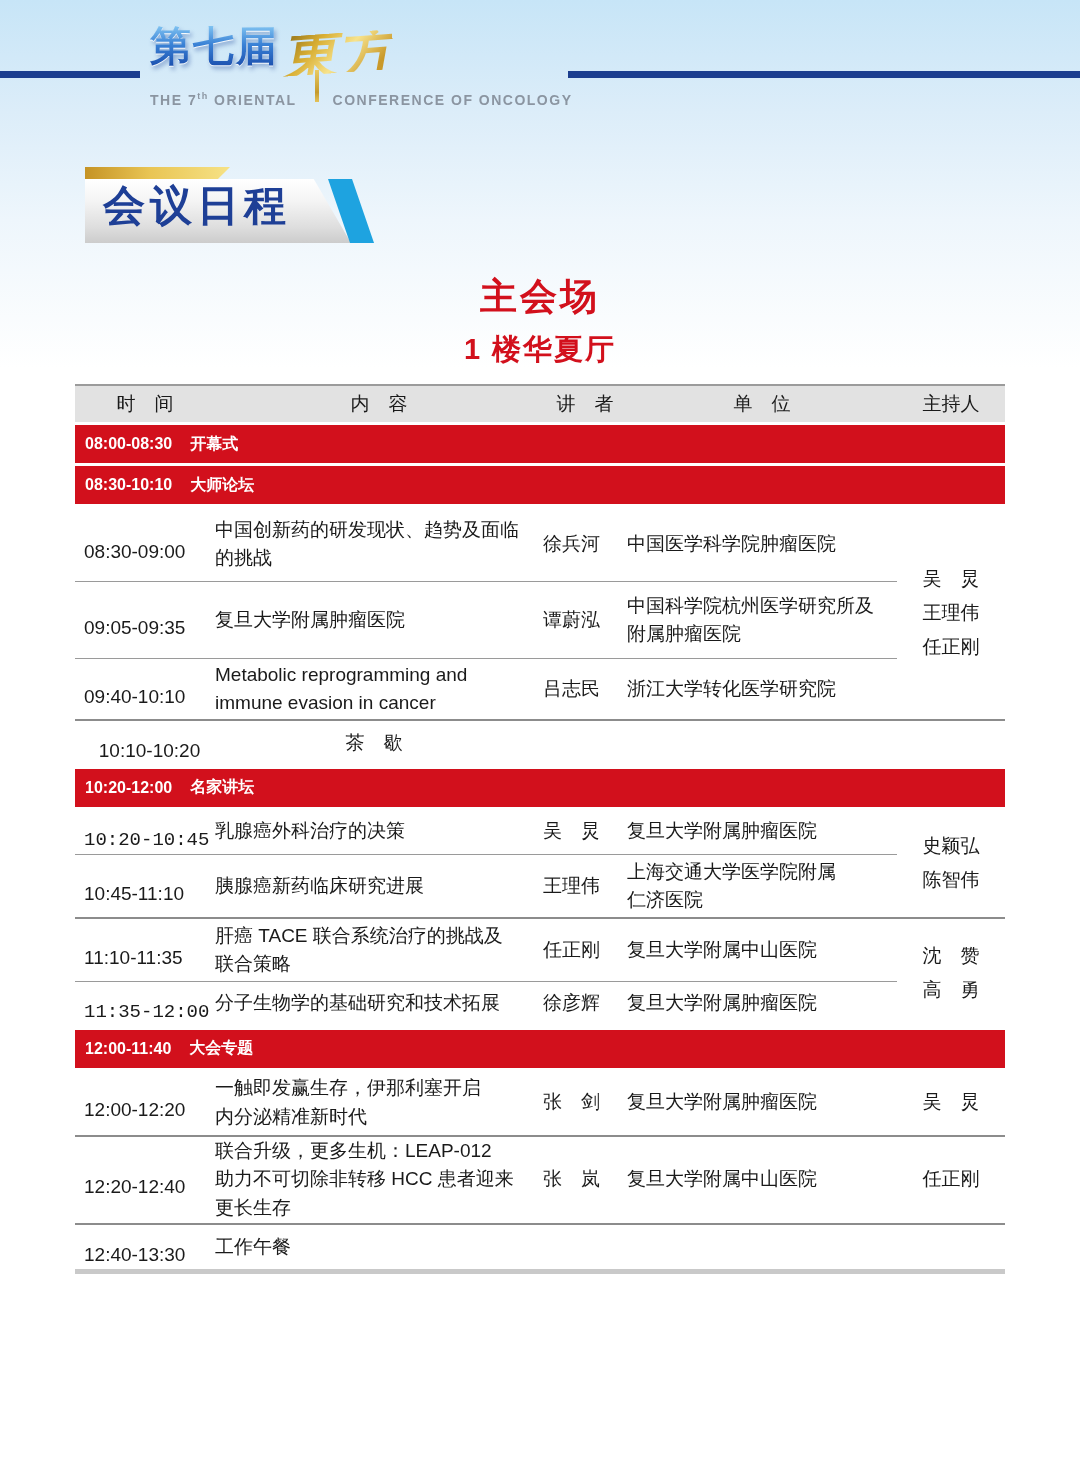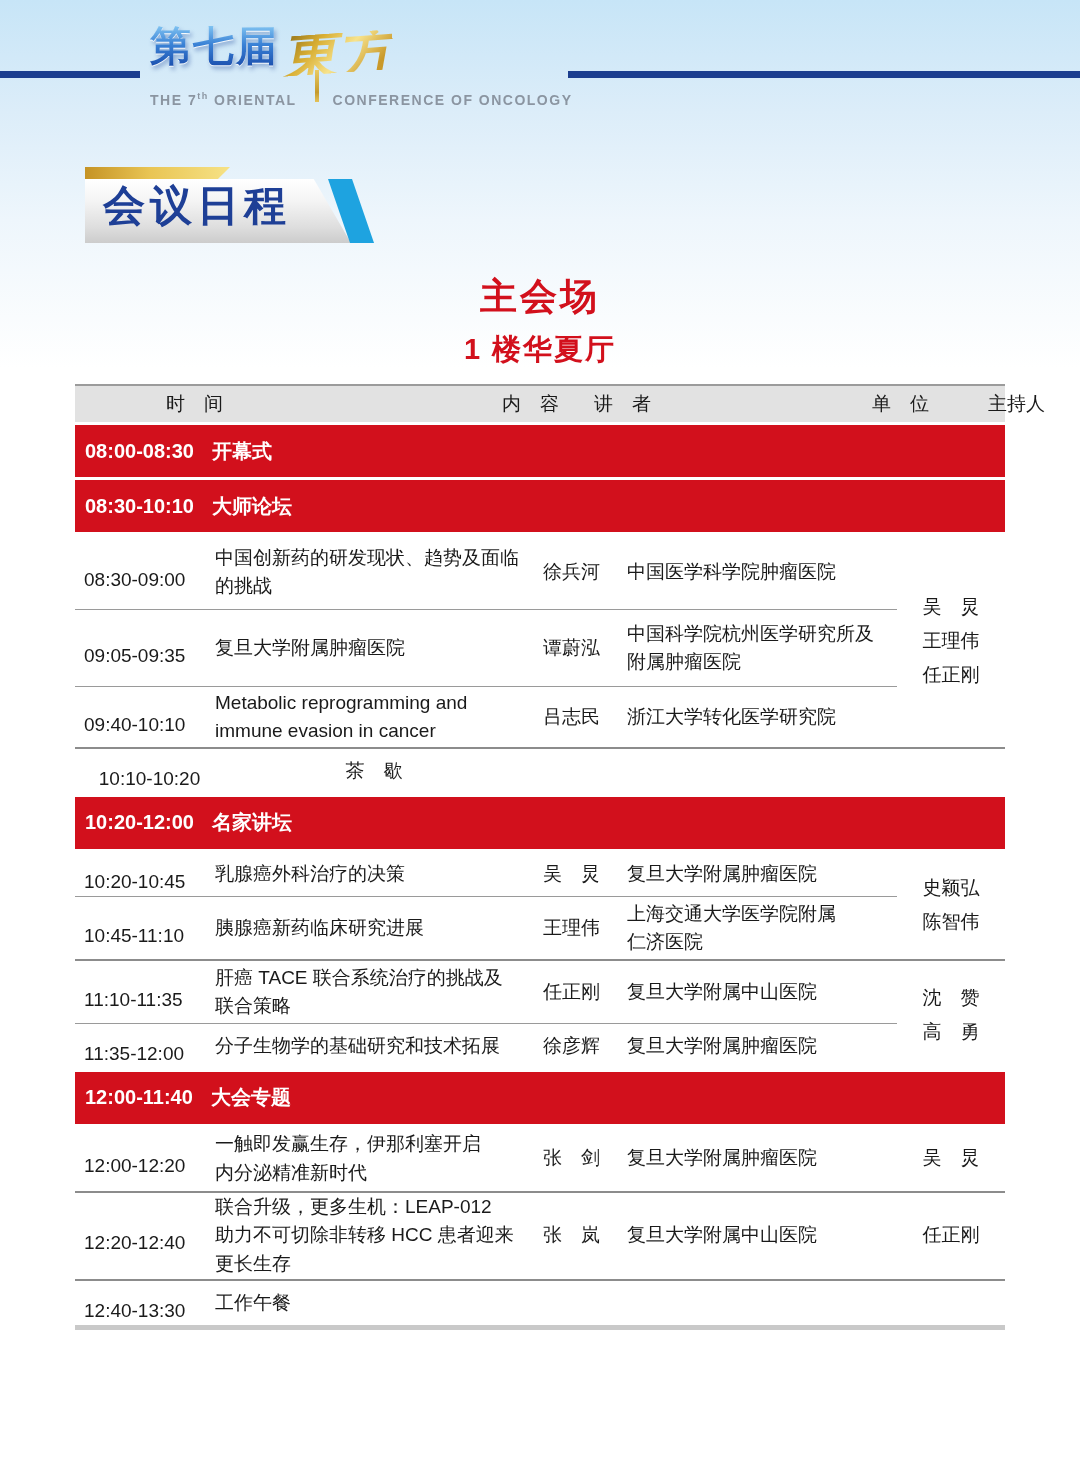--- a/index.html
+++ b/index.html
@@ -57,40 +57,40 @@
     font-size:42px;font-weight:900;letter-spacing:5px;color:#1e3f96;line-height:1;}
   
   .venue-title{position:absolute;left:0;top:272px;width:100%;text-align:center;
     font-size:37px;font-weight:900;letter-spacing:3px;color:#d2101c;}
   .venue-hall{position:absolute;left:0;top:330px;width:100%;text-align:center;
     font-size:29px;font-weight:900;letter-spacing:2px;color:#d2101c;}
   
   .table{position:absolute;left:75px;top:384px;width:930px;font-size:19px;}
   .t-head{display:flex;align-items:center;height:36px;background:#e2e2e2;
     border-top:2px solid #9b9b9b;color:#1a1a1a;}
-  .hc{text-align:right;margin-left:8px;}
+  .hc{text-align:center;}
   .c1{flex:0 0 140px;} .c2{flex:0 0 328px;} .c3{flex:0 0 84px;}
   .c4{flex:0 0 270px;} .c5{flex:0 0 108px;}
-  .banner{display:flex;align-items:center;height:52px;margin:3px 0;
-    background:#d2101c;color:#ffffff;font-weight:bold;font-size:20px;padding-left:10px;box-sizing:border-box;text-align:center;}
+  .banner{display:flex;align-items:center;height:38px;margin:3px 0;
+    background:#d2101c;color:#ffffff;font-weight:bold;font-size:16px;padding-left:10px;box-sizing:border-box;text-align:center;}
   .b-title{margin-left:18px;}
   .group{display:flex;align-items:stretch;}
   .grows{flex:1;min-width:0;}
   .row{display:flex;align-items:center;line-height:1.5;}
   .grows .row + .row{border-top:1px solid #9a9a9a;}
   .cell{box-sizing:border-box;}
   .cell.time{flex:0 0 140px;padding-left:9px;margin-top:16px;}
   .cell.content{flex:0 0 328px;padding-right:10px;white-space:pre-line;}
   .cell.speaker{flex:0 0 84px;white-space:pre-line;}
   .cell.org{flex:1;min-width:0;padding-right:6px;white-space:pre-line;}
   .host{flex:0 0 108px;display:flex;align-items:center;justify-content:center;
     text-align:center;white-space:pre-line;line-height:1.8;}
   .sep-strong{border-top:2px solid #8c8c8c;}
   .rh74{min-height:74px;} .rh76{min-height:76px;} .rh60{min-height:60px;}
-  .rh36{min-height:36px;text-align:center;} .rh44{min-height:44px;} .rh62{min-height:62px;}
+  .rh36{min-height:36px;text-align:center;} .rh44{min-height:44px;font-family:Liberation Mono, monospace;} .rh62{min-height:62px;}
   .rh64{min-height:64px;} .rh86{min-height:86px;} .rh38{min-height:38px;}
   .t-bottom{height:5px;background:#c9c9c9;}
 </style>
 </head>
 <body>
 
 <div class="page">
 
   <div class="header-grad"></div>
   <div class="navy-line left"></div>

